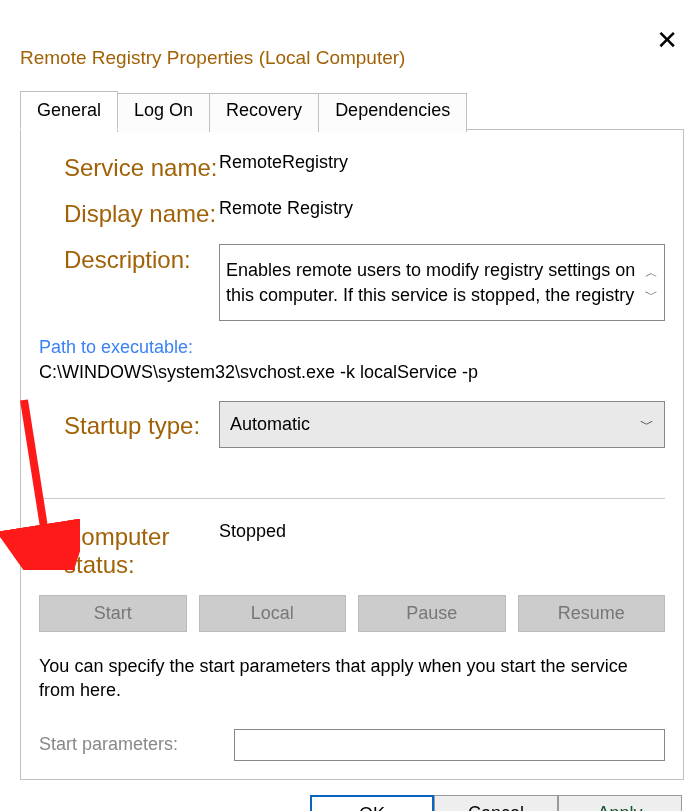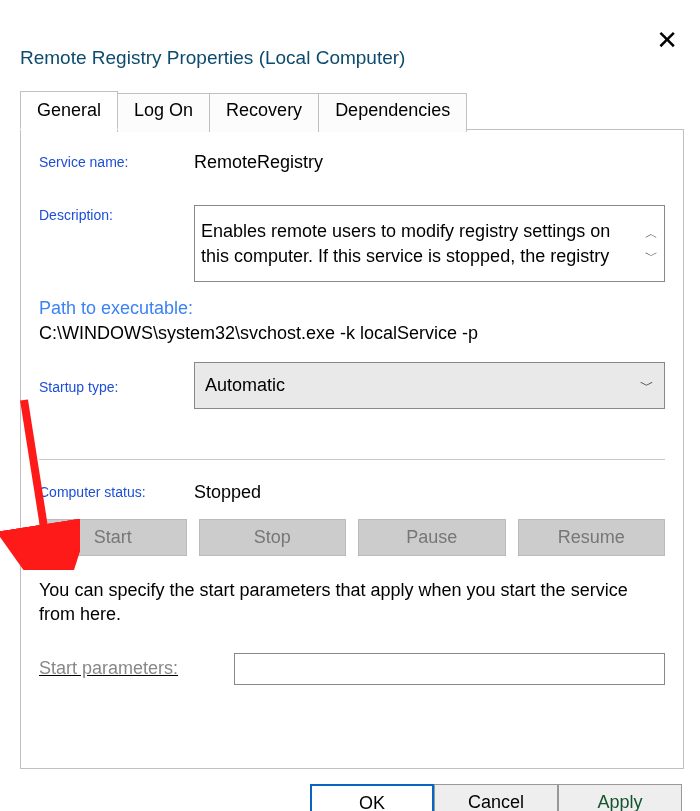--- a/index.html
+++ b/index.html
@@ -1,42 +1,42 @@
 <!DOCTYPE html>
 <html><head>
   <meta charset="utf-8">
   <style>
     * { box-sizing: border-box; font-family: "Segoe UI", Tahoma, sans-serif; }
     body { margin: 0; width: 700px; height: 811px; background: #fff; overflow: hidden; position: relative; }
     .titlebar { display: flex; align-items: center; justify-content: space-between; padding: 12px 16px 8px 20px; }
-    .title { font-size: 19px; color: #0c4a6e; margin-top: 35px; }
+    .title { font-size: 19px; color: #a16207; margin-top: 35px; }
     .close-icon { font-size: 26px; color: #000; font-weight: 300; cursor: pointer; padding: 0 6px; }
     .tab-bar { display: flex; margin: 14px 0 0 20px; position: relative; z-index: 2; }
     .tab { padding: 8px 16px 7px 16px; font-size: 18px; color: #000; border: 1px solid #c0c0c0; border-bottom: none; background: #fff; margin-right: -1px; cursor: pointer; position: relative; }
     .tab.inactive { background: #fcfcfc; top: 2px; padding-top: 6px; }
     .tab.active { background: #fff; border-bottom: 2px solid #fff; z-index: 3; }
     .tab-panel { border: 1px solid #c0c0c0; margin: 0 16px 0 20px; padding: 22px 18px 18px 18px; position: relative; top: -1px; min-height: 640px; }
     .row { display: flex; margin-bottom: 16px; align-items: flex-start; }
-    .label { width: 155px; font-size: 14px; color: #1d4ed8; flex-shrink: 0; padding-top: 2px; }
+    .label { width: 155px; font-size: 24px; color: #a16207; flex-shrink: 0; padding-top: 2px; margin-left: 25px; }
     .value { font-size: 18px; color: #000; }
     .desc-box { flex: 1; border: 1px solid #888; padding: 4px 6px; font-size: 18px; color: #000; display: flex; align-items: center; height: 77px; }
     .desc-text { flex: 1; line-height: 1.35; }
     .desc-scroll { display: flex; flex-direction: column; gap: 4px; padding: 2px 0 0 4px; color: #555; }
     .desc-scroll span { font-size: 13px; cursor: pointer; }
     .path-block { margin-bottom: 18px; }
     .path-label { font-size: 18px; color: #3b82f6; margin-bottom: 4px; }
     .path-value { font-size: 18px; color: #000; }
     .select-wrap { flex: 1; position: relative; }
     .select { width: 100%; border: 1px solid #888; background: #e9e9e9; padding: 12px 10px; font-size: 18px; color: #000; display: flex; align-items: center; justify-content: space-between; cursor: pointer; }
     .select .chev { font-size: 14px; color: #444; }
     hr.sep { border: none; border-top: 1px solid #c8c8c8; margin: 50px 0 22px 0; }
     .btn-row { display: flex; gap: 12px; margin-top: 14px; }
     .svc-btn { flex: 1; padding: 7px 0; font-size: 18px; background: #ccc; border: 1px solid #bbb; color: #777; text-align: center; cursor: pointer; }
     .hint { font-size: 18px; color: #000; margin: 22px 0 26px 0; line-height: 1.35; }
-    .sp-row { display: flex; align-items: center; text-decoration: underline; }
+    .sp-row { display: flex; align-items: center; }
     .sp-label { width: 195px; font-size: 18px; color: #888; }
     .sp-input { flex: 1; border: 1px solid #888; height: 32px; padding: 4px 6px; font-size: 18px; }
     .footer { display: flex; justify-content: flex-end; padding: 14px 18px 0 0; }
     .foot-btn { width: 124px; padding: 7px 0; font-size: 18px; text-align: center; border: 1px solid #999; background: #eee; color: #000; cursor: pointer; }
     .foot-btn.primary { border: 2px solid #0a64c2; background: #fff; }
     .foot-btn.dim { color: #14532d; }
     .arrow-overlay { position: absolute; left: 0; top: 390px; pointer-events: none; z-index: 50; }
   </style>
 </head>
 <body>
@@ -54,20 +54,22 @@
 </div>
 
 <div class="tab-panel">
 
   <div class="row">
     <div class="label">Service name:</div>
     <div class="value">RemoteRegistry</div>
   </div>
 
   <div class="row">
+    <div class="label">Display name:</div>
+    <div class="value">Remote Registry</div>
   </div>
 
   <div class="row">
     <div class="label">Description:</div>
     <div class="desc-box">
       <div class="desc-text">Enables remote users to modify registry settings on this computer. If this service is stopped, the registry</div>
       <div class="desc-scroll">
         <span>︿</span>
         <span>﹀</span>
       </div>
@@ -91,21 +93,21 @@
 
   <hr class="sep">
 
   <div class="row">
     <div class="label">Computer status:</div>
     <div class="value">Stopped</div>
   </div>
 
   <div class="btn-row">
     <div class="svc-btn">Start</div>
-    <div class="svc-btn">Stop</div>
+    <div class="svc-btn">Local</div>
     <div class="svc-btn">Pause</div>
     <div class="svc-btn">Resume</div>
   </div>
 
   <div class="hint">You can specify the start parameters that apply when you start the service from here.</div>
 
   <div class="sp-row">
     <div class="sp-label">Start parameters:</div>
     <input class="sp-input" type="text" value="" style="">
   </div>

